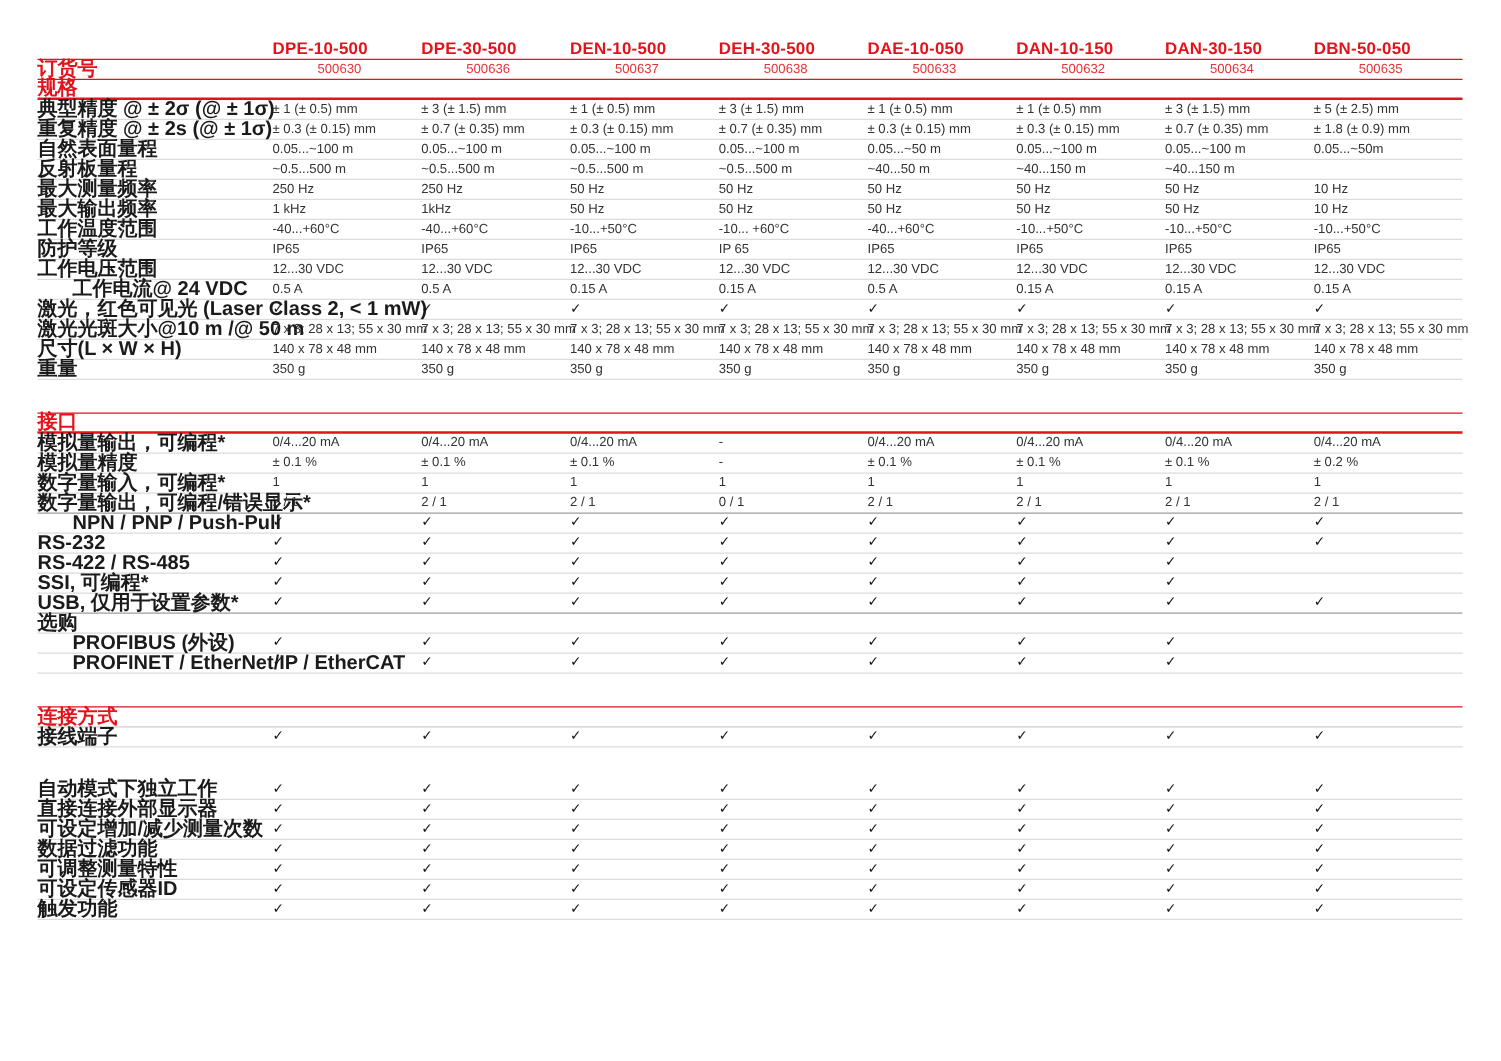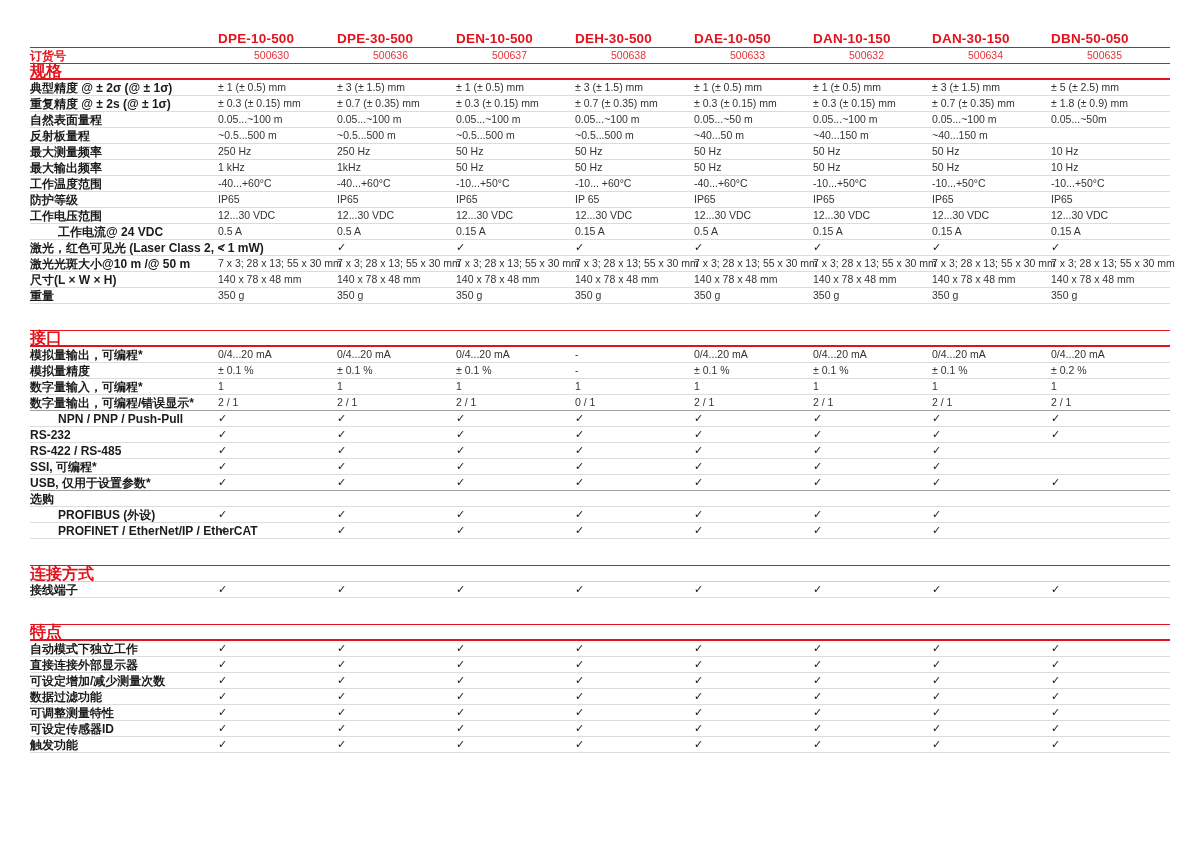--- a/index.html
+++ b/index.html
@@ -16,21 +16,21 @@
     height:16px;
     box-sizing:border-box;
     border-bottom:1px solid #dcdcdc;
   }
   .row.head{height:19px;border-bottom:1px solid #e2131c;align-items:end;}
   .row.order{height:15px;border-bottom:none;}
   .row.stitle{height:17px;border-top:1px solid #e2131c;border-bottom:2px solid #e2131c;}
   .row.stitle.gray-bottom{border-bottom:1px solid #d9caca;}
   .row.strong{border-bottom-color:#9e9e9e;}
   .label-cell{
-    font-size:12px;color:#1b1b1b;font-weight:600;
+    font-size:16px;color:#1b1b1b;font-weight:600;
     white-space:nowrap;overflow:visible;line-height:14px;
   }
   .label-cell.indent{padding-left:28px;}
   .val-cell{
     font-size:10.5px;color:#333333;
     white-space:nowrap;overflow:visible;line-height:13px;
   }
   .pname{color:#e2131c;font-weight:bold;font-size:13.5px;padding-bottom:2px;letter-spacing:.2px;}
   .order .label-cell{color:#e2131c;}
   .order .val-cell{color:#e2343b;font-size:10.5px;margin-left:36px;}
@@ -372,23 +372,20 @@
           <div class="val-cell"><span class="check">✓</span></div>
           <div class="val-cell"><span class="check">✓</span></div>
           <div class="val-cell"><span class="check">✓</span></div>
           <div class="val-cell"><span class="check">✓</span></div>
           <div class="val-cell"><span class="check">✓</span></div>
           <div class="val-cell"><span class="check">✓</span></div>
           <div class="val-cell"><span class="check">✓</span></div>
         </div>
       </div>
       <div class="section">
-        <div class="row stitle">
-          <div class="label-cell stitle-text">特点</div>
-        </div>
         <div class="row">
           <div class="label-cell">自动模式下独立工作</div>
           <div class="val-cell"><span class="check">✓</span></div>
           <div class="val-cell"><span class="check">✓</span></div>
           <div class="val-cell"><span class="check">✓</span></div>
           <div class="val-cell"><span class="check">✓</span></div>
           <div class="val-cell"><span class="check">✓</span></div>
           <div class="val-cell"><span class="check">✓</span></div>
           <div class="val-cell"><span class="check">✓</span></div>
           <div class="val-cell"><span class="check">✓</span></div>

